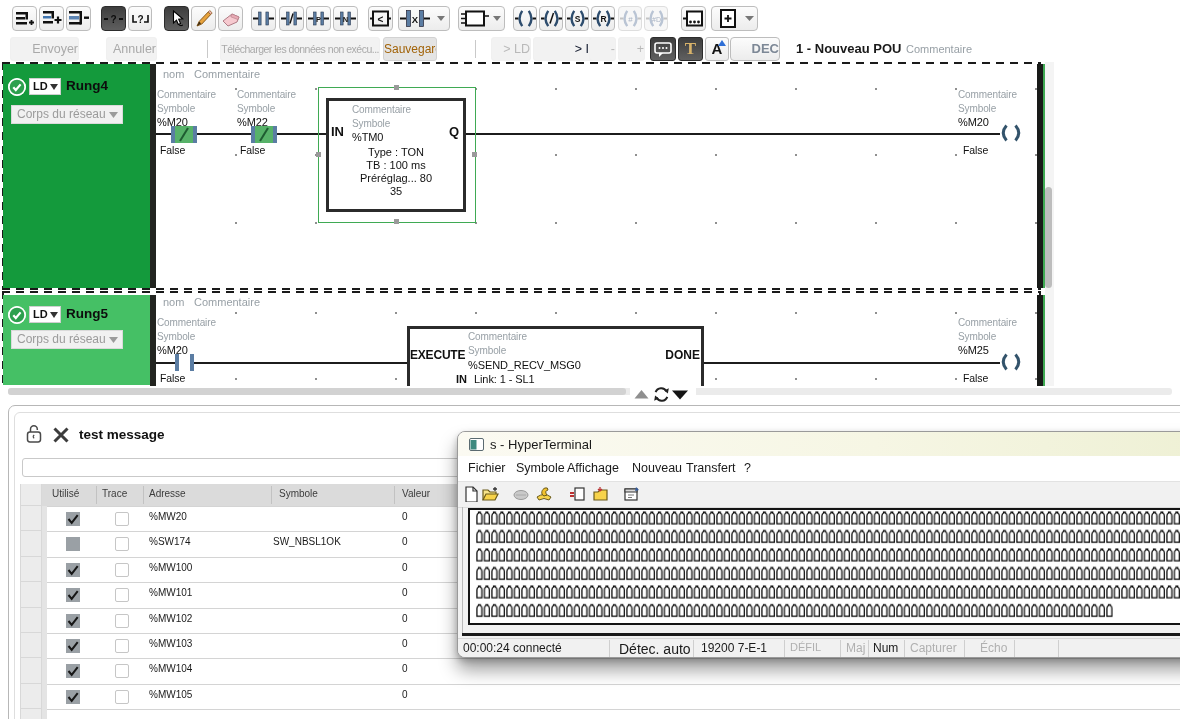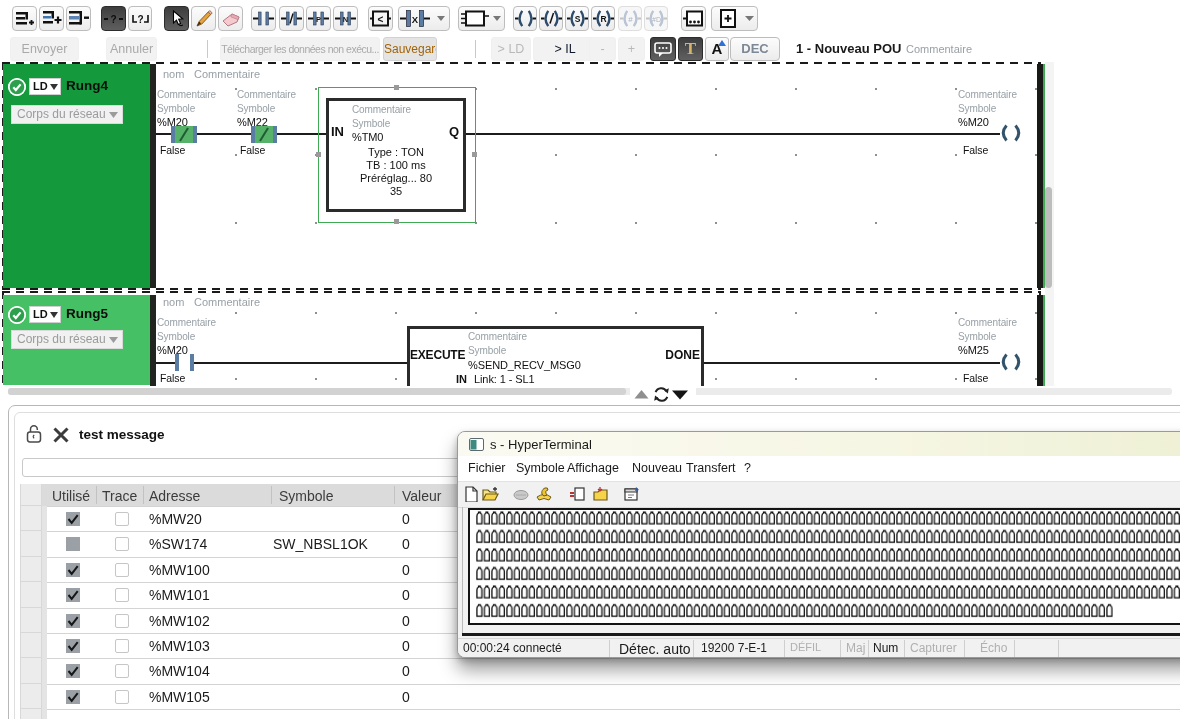--- a/index.html
+++ b/index.html
@@ -3,31 +3,31 @@
 <style>
 *{margin:0;padding:0;box-sizing:border-box}
 html,body{width:1180px;height:719px;overflow:hidden;background:#fff;
   font-family:"Liberation Sans",sans-serif;position:relative}
 .ab{position:absolute}
 .btn{position:absolute;height:25px;border:1px solid #bdbdbd;border-radius:4px;
   background:linear-gradient(#fcfcfc,#ececec);top:6px}
 .btnD{position:absolute;height:25px;border:1px solid #2c2c2c;border-radius:4px;
   background:linear-gradient(#3d3d3d,#5f5f5f);top:6px}
 .b2{position:absolute;top:37px;height:24px;background:#f2f2f2;border:1px solid #f0f0f0;
-  border-radius:3px;color:#a9a9a9;font-size:12.5px;text-align:center;line-height:22px;white-space:nowrap;overflow:hidden}
+  border-radius:3px;color:#a9a9a9;font-size:12.5px;text-align:right;line-height:22px;white-space:nowrap;overflow:hidden}
 .dash-h{position:absolute;height:2px;background:repeating-linear-gradient(90deg,#1a1a1a 0 8px,transparent 8px 14px)}
 .dash-v{position:absolute;width:2px;background:repeating-linear-gradient(180deg,#1a1a1a 0 8px,transparent 8px 14px)}
 .it{}
 .gry{color:#98a0a6}
 .lbl{position:absolute;font-size:10px;white-space:nowrap;letter-spacing:-0.1px}
 .dot{position:absolute;width:2px;height:2px;background:#8f8f8f}
 .wire{position:absolute;height:2px;background:#1c1c1c}
 .cbC{position:absolute;width:14px;height:14px;background:#9aa0a5}
 .cbE{position:absolute;width:14px;height:14px;background:#fff;border:1px solid #c6c6c6;border-radius:2px}
-.cell{position:absolute;font-size:14px;color:#1a1a1a;white-space:nowrap}
+.cell{position:absolute;font-size:10px;color:#1a1a1a;white-space:nowrap}
 .sep2{position:absolute;top:40px;height:18px;width:1px;background:#c9c9c9}
 </style></head><body>
 
 <div class="btn" style="left:12px;width:25px">
     <svg width="23" height="23" style="position:absolute;" viewBox="0 0 23 23">
       <rect x="3" y="5" width="11" height="2.5" fill="#111"></rect>
       <rect x="3" y="10" width="9" height="2.5" fill="#111"></rect>
       <rect x="3" y="15" width="11" height="2.5" fill="#111"></rect>
       <rect x="12.5" y="5" width="2.5" height="7.5" fill="#111"></rect>
       <path d="M16 15.5h5M18.5 13v5" stroke="#111" stroke-width="1.8"></path>

